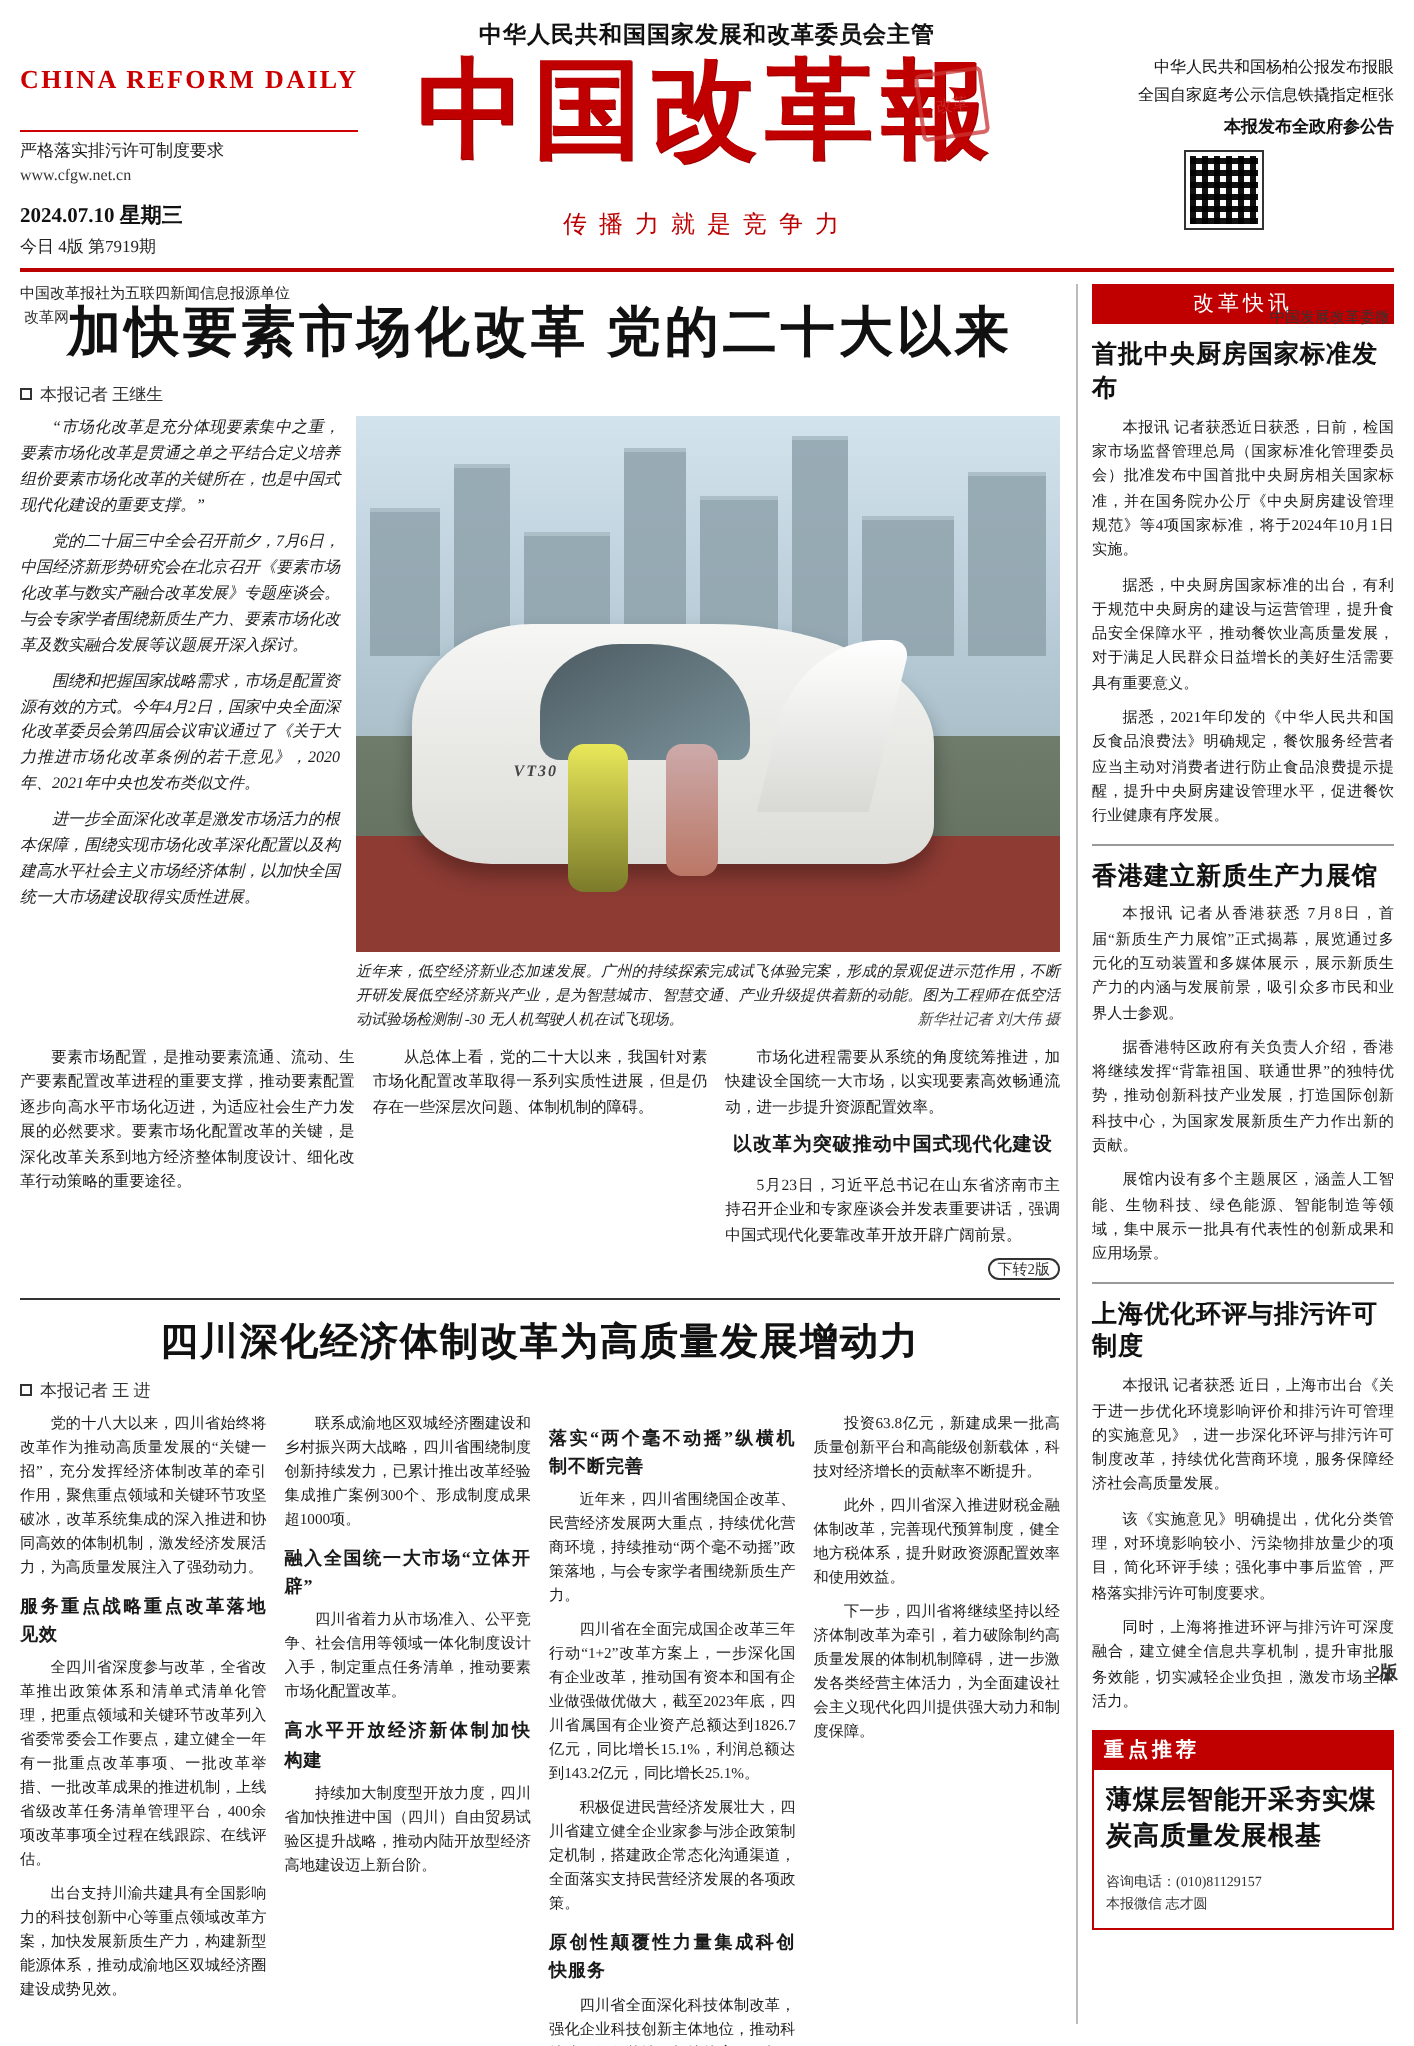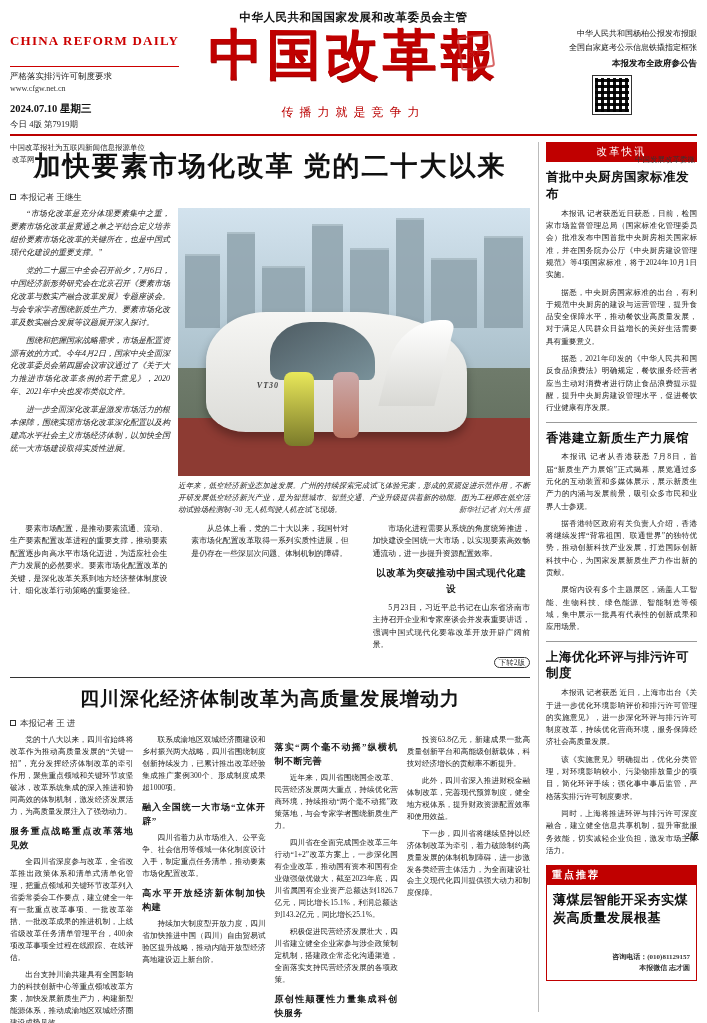--- a/index.html
+++ b/index.html
@@ -114,21 +114,21 @@
   }
   .ph-p1 { left:44%; background:linear-gradient(180deg,#caa,#b76); }
   .ph-p2 { left:30%; bottom:30px; height:74px; width:30px; background:linear-gradient(180deg,#e9e85a,#7a7a2a); }
   .ph-id { position:absolute; left:15%; bottom:86px; font-size:8px; color:#444; letter-spacing:1px; font-weight:bold;margin-left:26px;}
   .photo-cap {
     font-size:7.5px; line-height:1.6; color:#222; text-align:justify; margin-top:4px;
   }
   .photo-cap .credit { float:right; color:#444; }
 
   
-  .cols3 { display:flex; gap:24px; margin-top:7px; }
+  .cols3 { display:flex; gap:9px; margin-top:7px; }
   .cols3 .c { flex:1; font-size:7.8px; line-height:1.6; text-align:justify; color:#1a1a1a; }
   .cols3 .c p { margin:0 0 5px 0; text-indent:2em; }
   .inline-h { font-weight:bold; font-size:9.5px; text-align:center; margin:6px 0 5px 0; letter-spacing:.5px; }
   .end-tag { text-align:right; font-size:7.5px; color:#333; }
   .end-tag span { border:1px solid #333; border-radius:7px; padding:0 4px; }
 
   .rule { border-top:1px solid #333; margin:8px 0 0 0; }
 
   
   .headline2 {
@@ -151,21 +151,21 @@
   }
   .side-p { font-size:7.6px; line-height:1.62; text-align:justify; margin:0 0 5px 0; text-indent:2em; color:#1a1a1a; }
   .side-div { border-top:1px solid #999; margin:7px 0; }
 
   .promo-band {
     background:#c00000; color:#fff; font-size:10px; font-weight:bold;
     padding:3px 6px; letter-spacing:2px; margin-top:8px;
   }
   .promo-box { border:1px solid #c00000; border-top:0; padding:6px; }
   .promo-title { font-weight:bold; font-size:13px; line-height:1.4; letter-spacing:.5px; color:#111; }
-  .promo-foot { margin-top:24px; font-size:7px; color:#333; text-align:right; line-height:1.6;font-weight:bold; }
+  .promo-foot { margin-top:8px; font-size:7px; color:#333; text-align:left; line-height:1.6; }
 
   .pagemark {
     position:absolute; right:8px; bottom:4px; font-size:9px; color:#333;
   }
   .pagemark .num { font-weight:bold; }
 </style>
 </head>
 <body>
 
 <div class="page">

